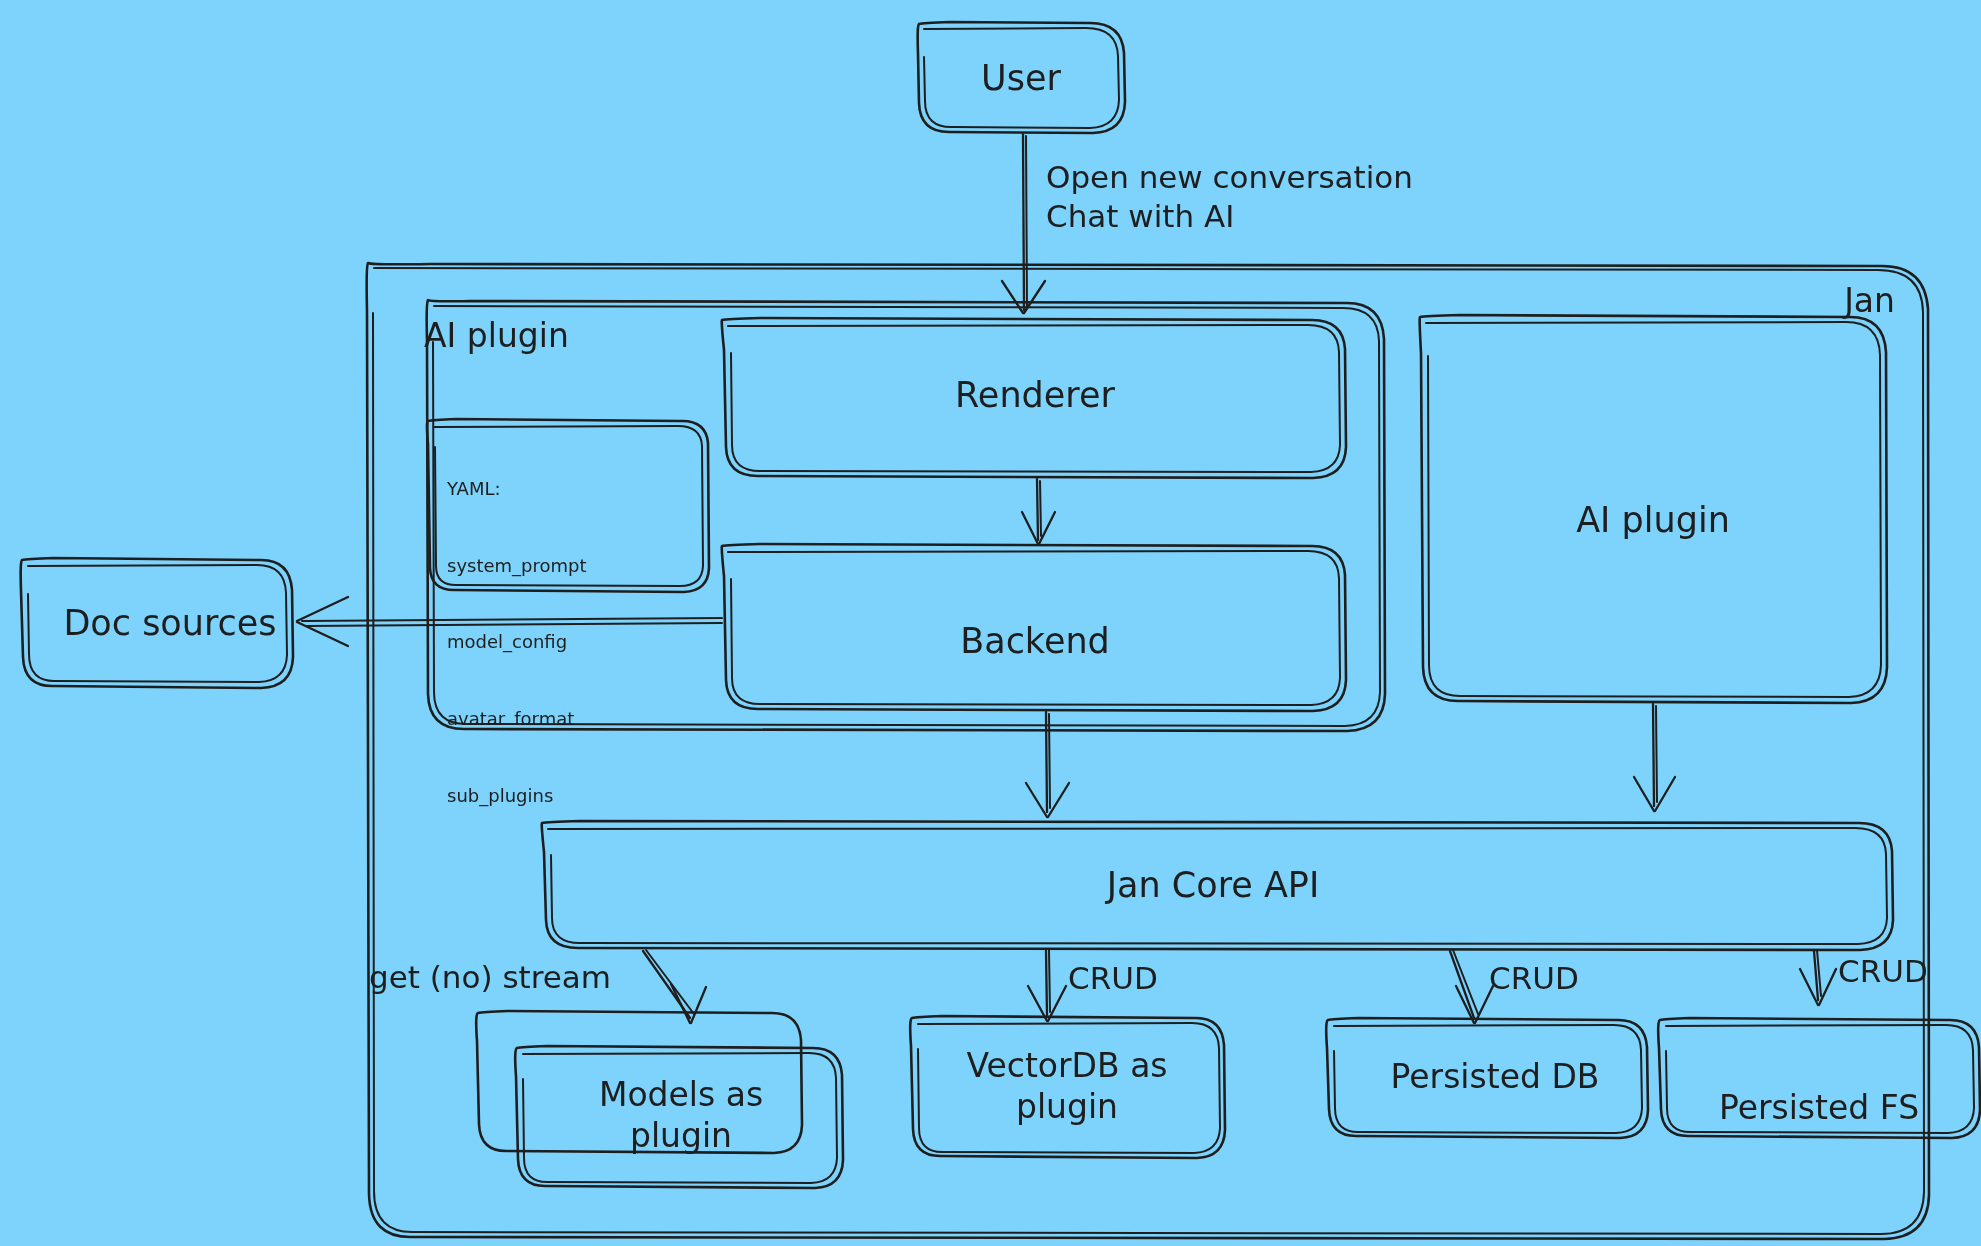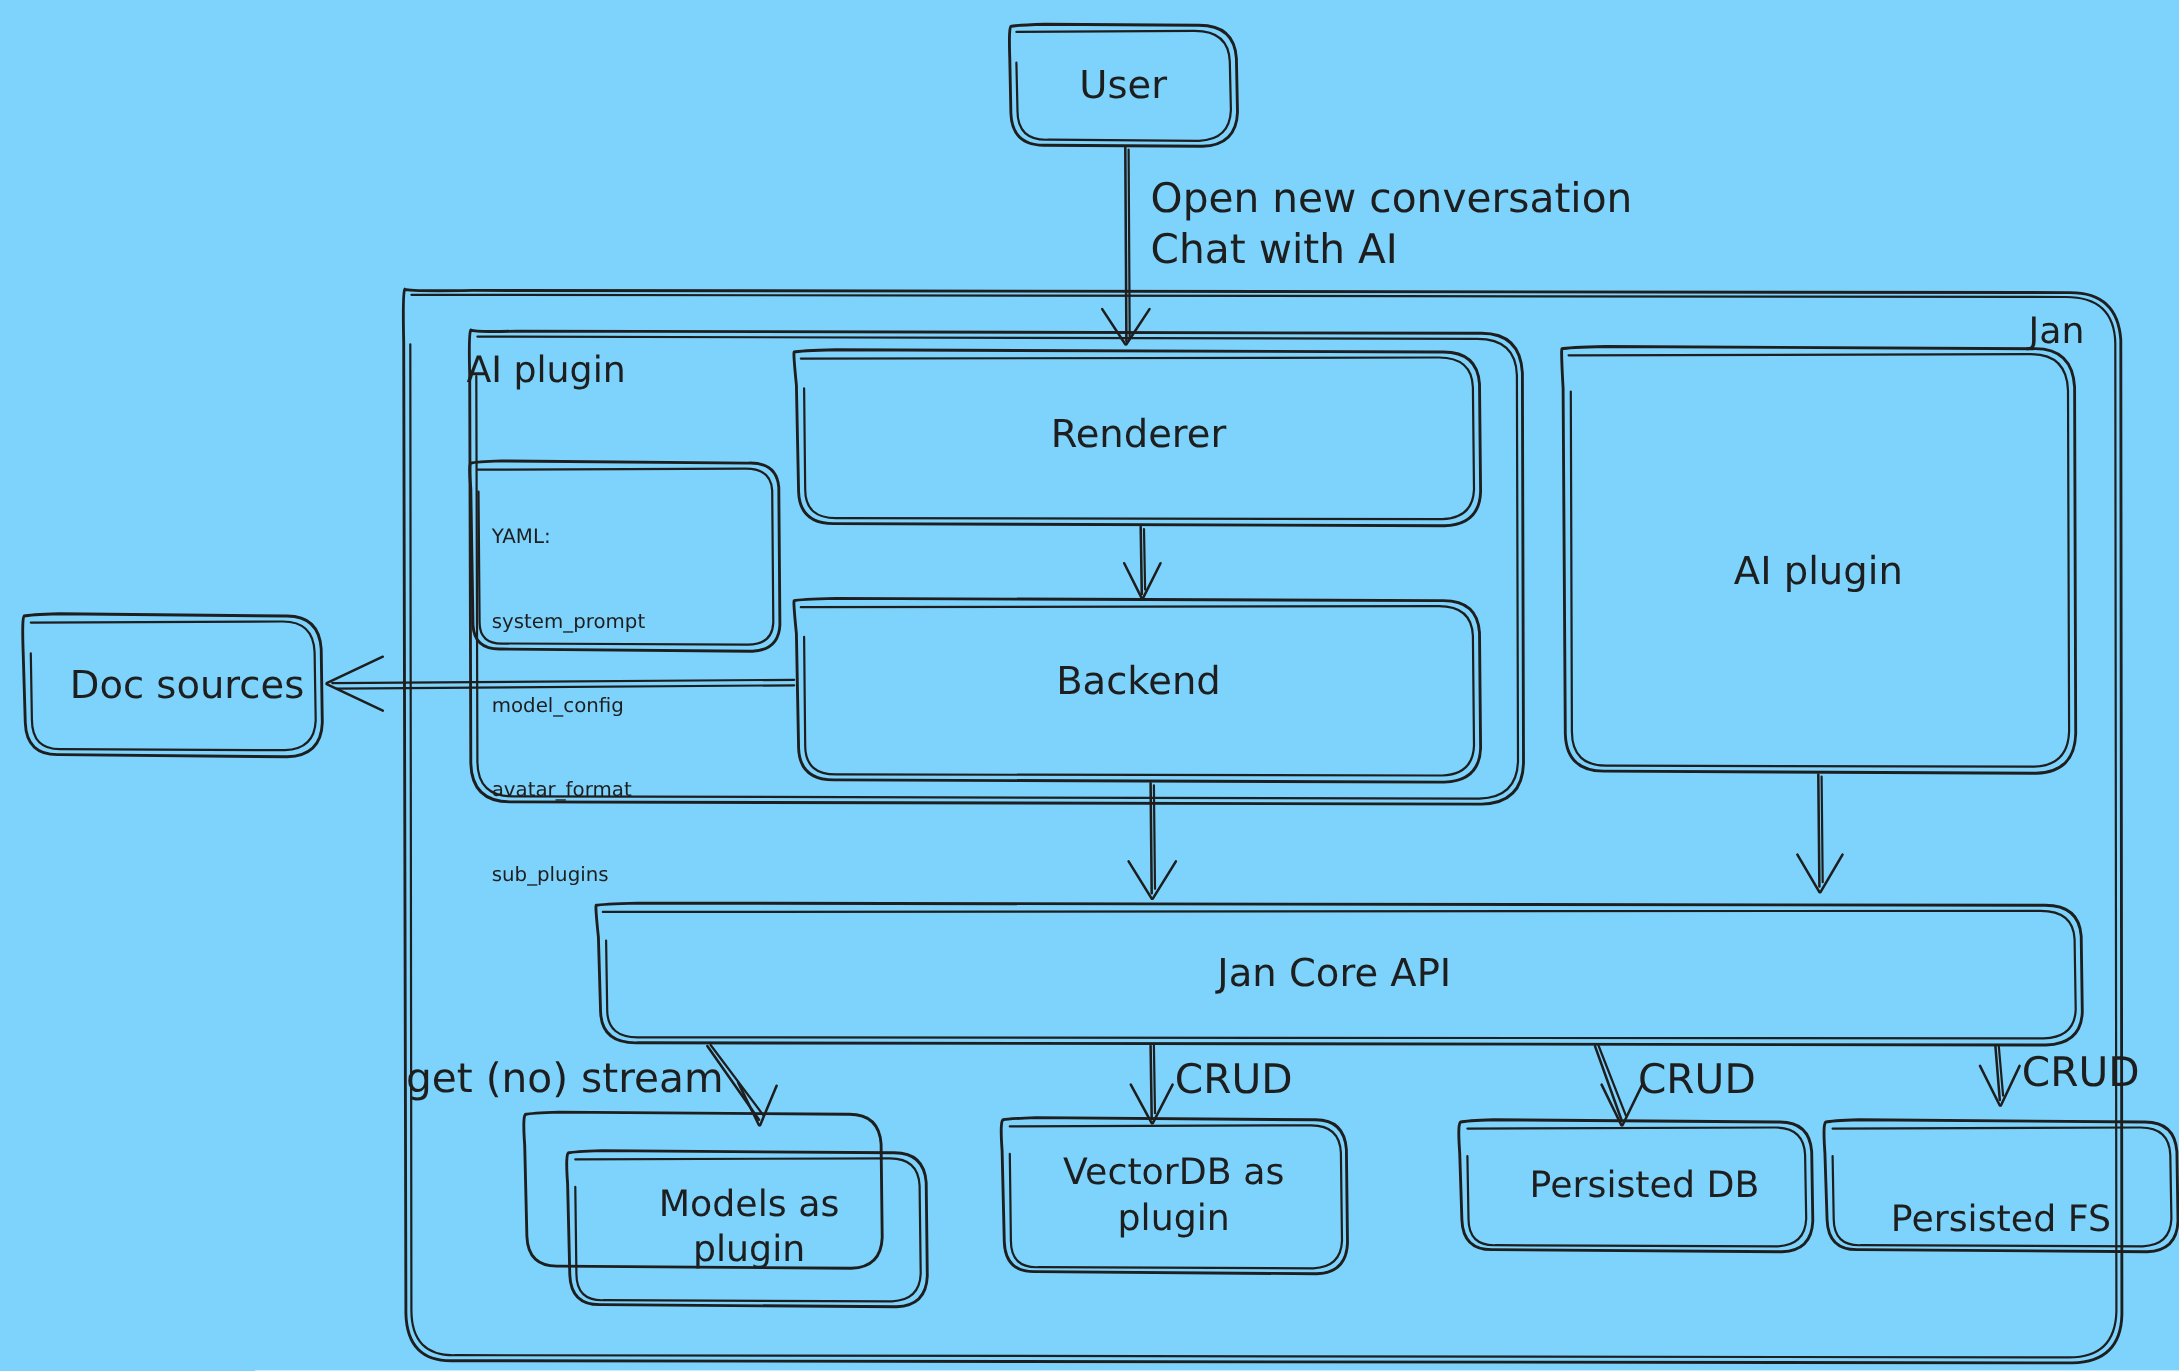--- a/index.html
+++ b/index.html
@@ -43,21 +43,21 @@
   .node-label {
     font-size: 35px;
   }
   .node-label-sm {
     font-size: 33px;
   }
   .group-label {
     font-size: 33px;
   }
   .edge-label {
-    font-size: 37px;
+    font-size: 31px;
   }
   .yaml-label {
     font-size: 18px;
     line-height: 1.42;
   }
 </style>
 </head>
 <body>
 
 <div id="canvas">
@@ -206,21 +206,21 @@
 
   <div class="lbl group-label left" style="left:1895px; top:280px; transform:translate(-100%,0);">Jan</div>
 
   <div class="lbl group-label left" style="left:424px; top:315px;">AI plugin</div>
 
   <div class="lbl edge-label left" style="left:1046px; top:158px;">Open new conversation
 Chat with AI</div>
 
   <div class="lbl node-label center" style="left:1035px; top:396px;">Renderer</div>
 
-  <div class="lbl node-label center" style="left:1035px; top:621px;">Backend</div>
+  <div class="lbl node-label center" style="left:1035px; top:642px;">Backend</div>
 
   <div class="lbl node-label center" style="left:1653px; top:521px;">AI plugin</div>
 
   <div class="lbl node-label center" style="left:170px; top:624px;">Doc sources</div>
 
   <div class="lbl yaml-label left" style="left:447px; top:425px;">
     <div>YAML:</div>
     <div>system_prompt</div>
     <div>model_config</div>
     <div>avatar_format</div>

